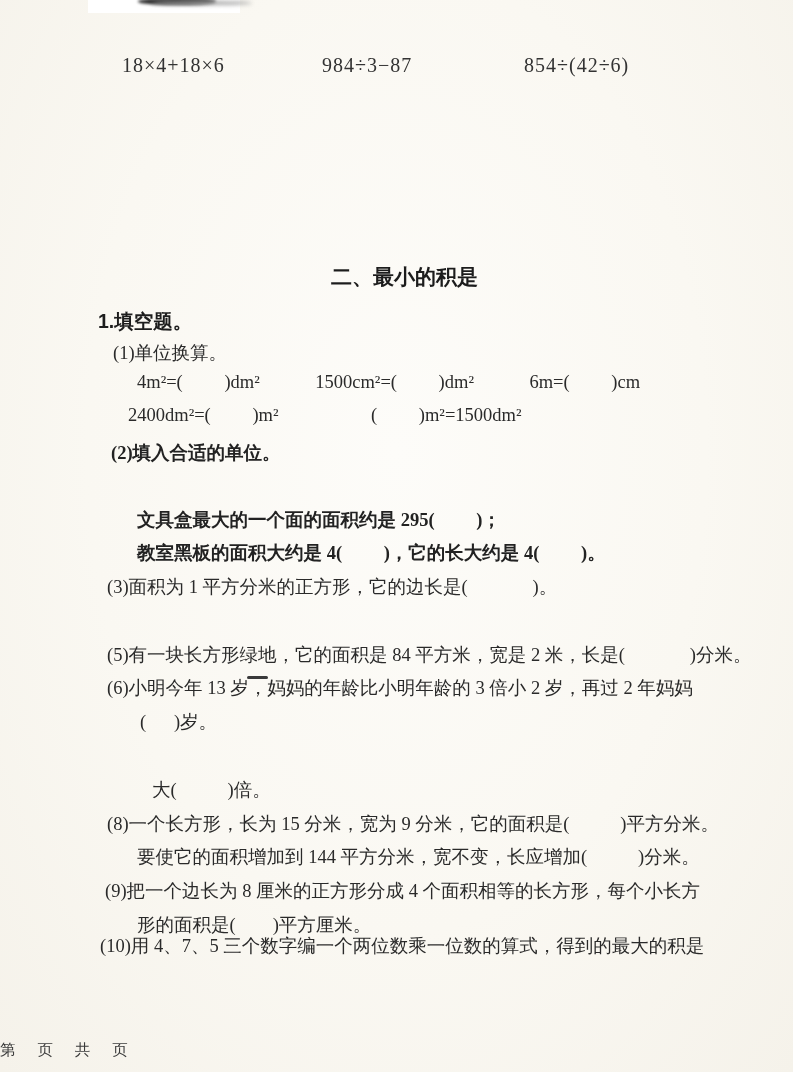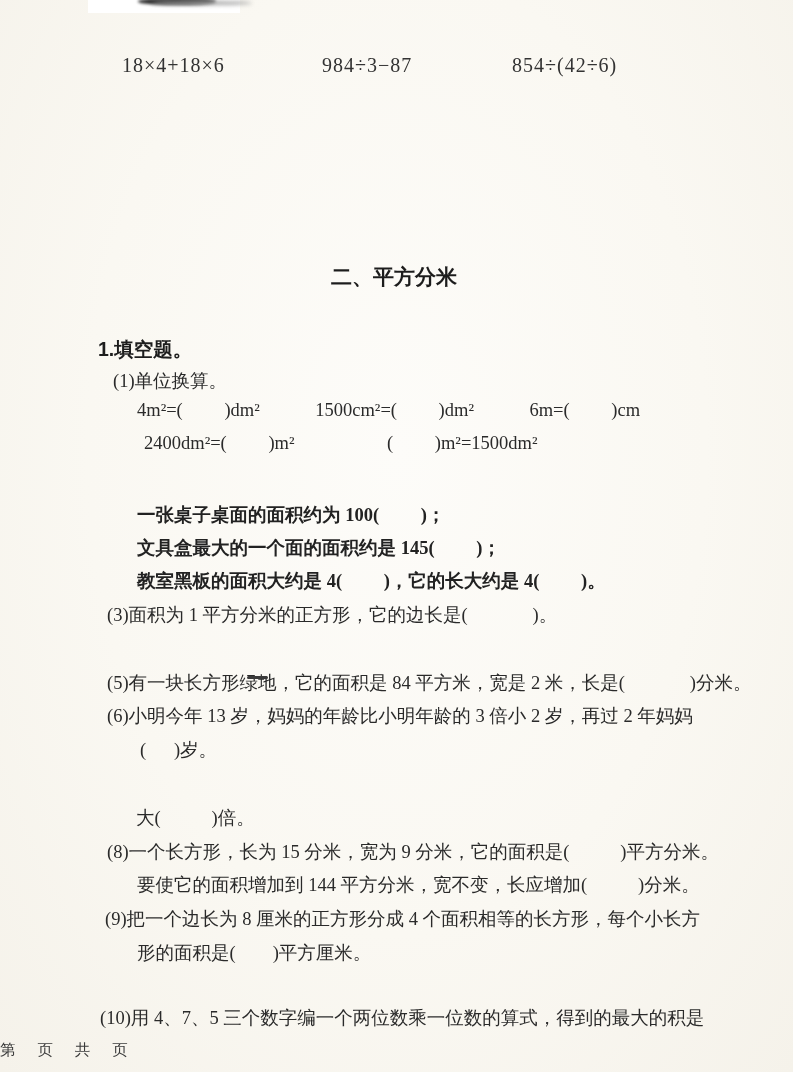--- a/index.html
+++ b/index.html
@@ -14,21 +14,20 @@
     background:radial-gradient(ellipse at 50% 42%, #fdfcf9 0%, #faf8f2 55%, #f5f2ea 100%);
     overflow:hidden;
     color:#262626;
   }
   .line{
     position:absolute;
     font-size:18.5px;
     white-space:pre;
     color:#2a2a2a;
     line-height:1.15;
-    margin-top:28px;
   }
   .expr{
     position:absolute;
     top:54px;
     font-size:20px;
     letter-spacing:1px;
     color:#333;
     white-space:pre;
   }
   .heading{
@@ -77,45 +76,45 @@
 <body>
 
 <div class="page">
 
   <div class="scan-strip"></div>
   <div class="scan-smudge"></div>
   <div class="scan-smear2"></div>
 
   <div class="expr" style="left:122px">18×4+18×6</div>
   <div class="expr" style="left:322px">984÷3−87</div>
-  <div class="expr" style="left:512px">854÷(42÷6)</div>
+  <div class="expr" style="left:524px">854÷(42÷6)</div>
 
-  <div class="heading">二、平方分米</div>
+  <div class="heading">二、最小的积是</div>
 
   <div class="line bold" style="top:310px;left:98px;font-size:19.5px">1.填空题。</div>
   <div class="line" style="top:343px;left:113px">(1)单位换算。</div>
   <div class="line" style="top:372px;left:137px">4m²=(         )dm²            1500cm²=(         )dm²            6m=(         )cm</div>
-  <div class="line" style="top:405px;left:144px">2400dm²=(         )m²                    (         )m²=1500dm²</div>
+  <div class="line" style="top:405px;left:128px">2400dm²=(         )m²                    (         )m²=1500dm²</div>
 
-  <div class="line semibold" style="top:477px;left:137px">一张桌子桌面的面积约为 100(         )；</div>
-  <div class="line semibold" style="top:510px;left:137px">文具盒最大的一个面的面积约是 145(         )；</div>
+  <div class="line semibold" style="top:443px;left:111px">(2)填入合适的单位。</div>
+  <div class="line semibold" style="top:510px;left:137px">文具盒最大的一个面的面积约是 295(         )；</div>
   <div class="line semibold" style="top:543px;left:137px">教室黑板的面积大约是 4(         )，它的长大约是 4(         )。</div>
 
   <div class="line" style="top:577px;left:107px">(3)面积为 1 平方分米的正方形，它的边长是(              )。</div>
   <div class="line" style="top:645px;left:107px">(5)有一块长方形绿地，它的面积是 84 平方米，宽是 2 米，长是(              )分米。</div>
 
   <div class="line" style="top:678px;left:107px">(6)小明今年 13 岁，妈妈的年龄比小明年龄的 3 倍小 2 岁，再过 2 年妈妈</div>
   <div class="stray-overline"></div>
   <div class="line" style="top:712px;left:140px">(      )岁。</div>
 
-  <div class="line" style="top:780px;left:136px">大(           )倍。</div>
+  <div class="line" style="top:780px;left:152px">大(           )倍。</div>
 
   <div class="line" style="top:814px;left:107px">(8)一个长方形，长为 15 分米，宽为 9 分米，它的面积是(           )平方分米。</div>
   <div class="line" style="top:847px;left:137px">要使它的面积增加到 144 平方分米，宽不变，长应增加(           )分米。</div>
 
   <div class="line" style="top:881px;left:105px">(9)把一个边长为 8 厘米的正方形分成 4 个面积相等的长方形，每个小长方</div>
   <div class="line" style="top:915px;left:137px">形的面积是(        )平方厘米。</div>
 
-  <div class="line" style="top:980px;left:100px">(10)用 4、7、5 三个数字编一个两位数乘一位数的算式，得到的最大的积是</div>
+  <div class="line" style="top:936px;left:100px">(10)用 4、7、5 三个数字编一个两位数乘一位数的算式，得到的最大的积是</div>
 
   <div class="footer">第 页 共 页</div>
 
 </div>
 
 </body></html>

